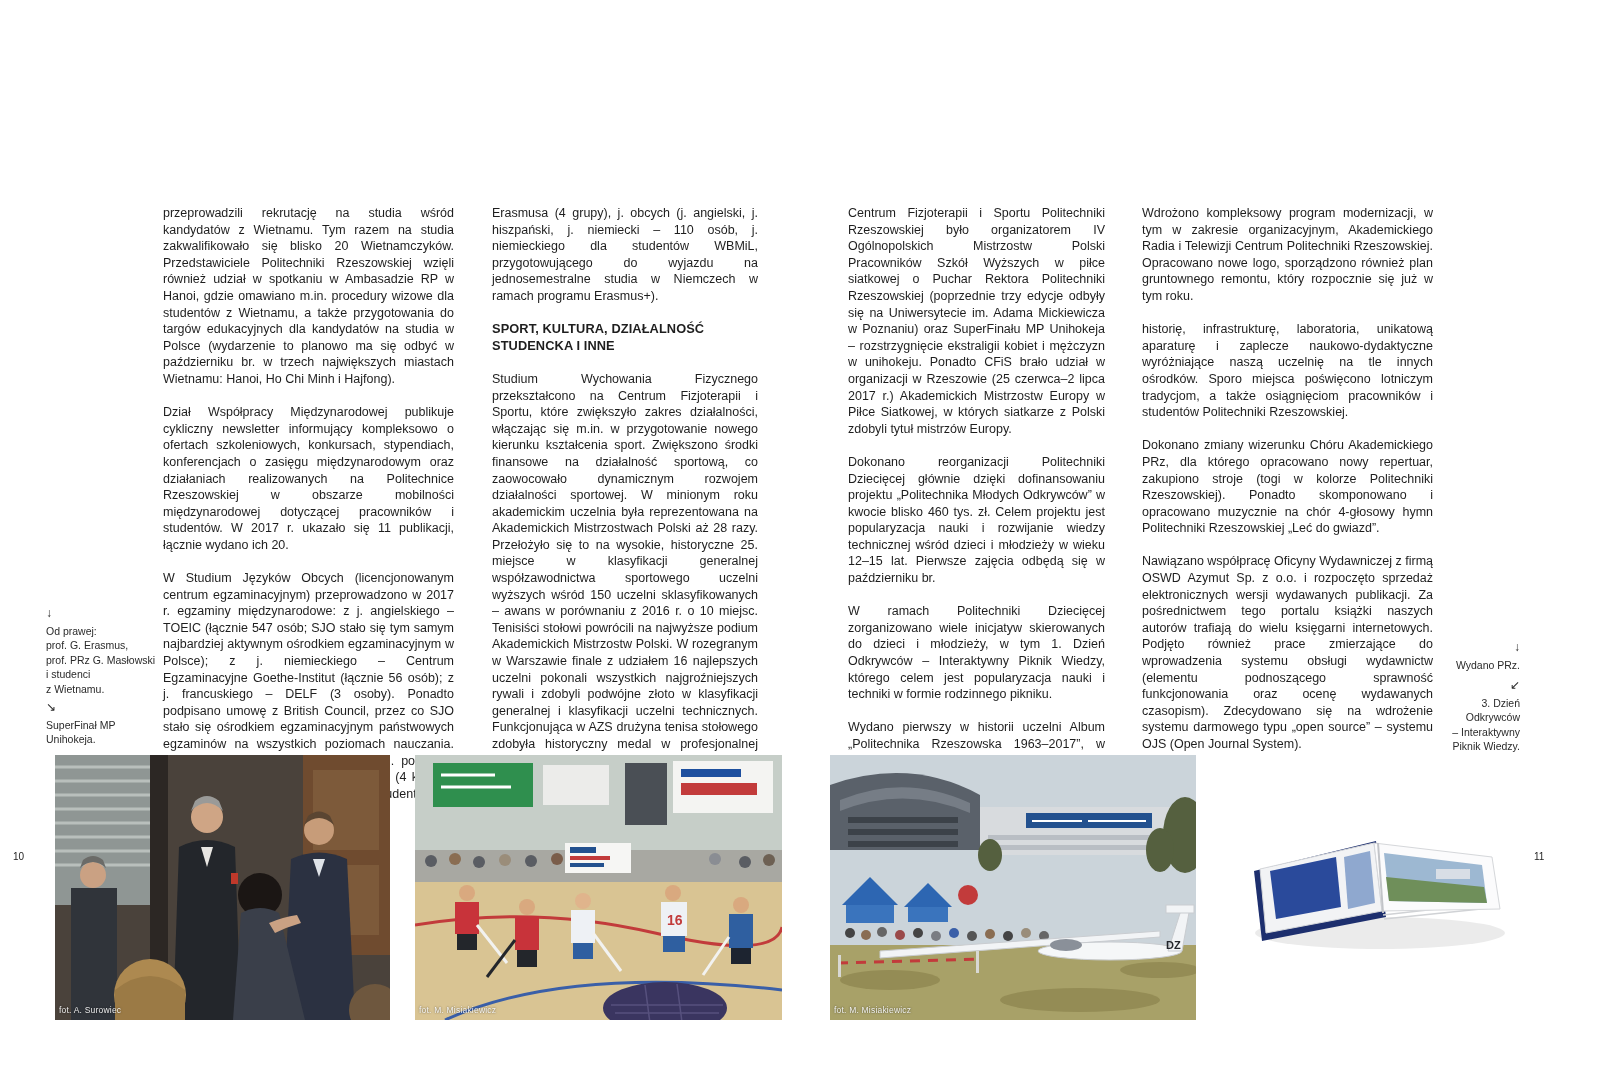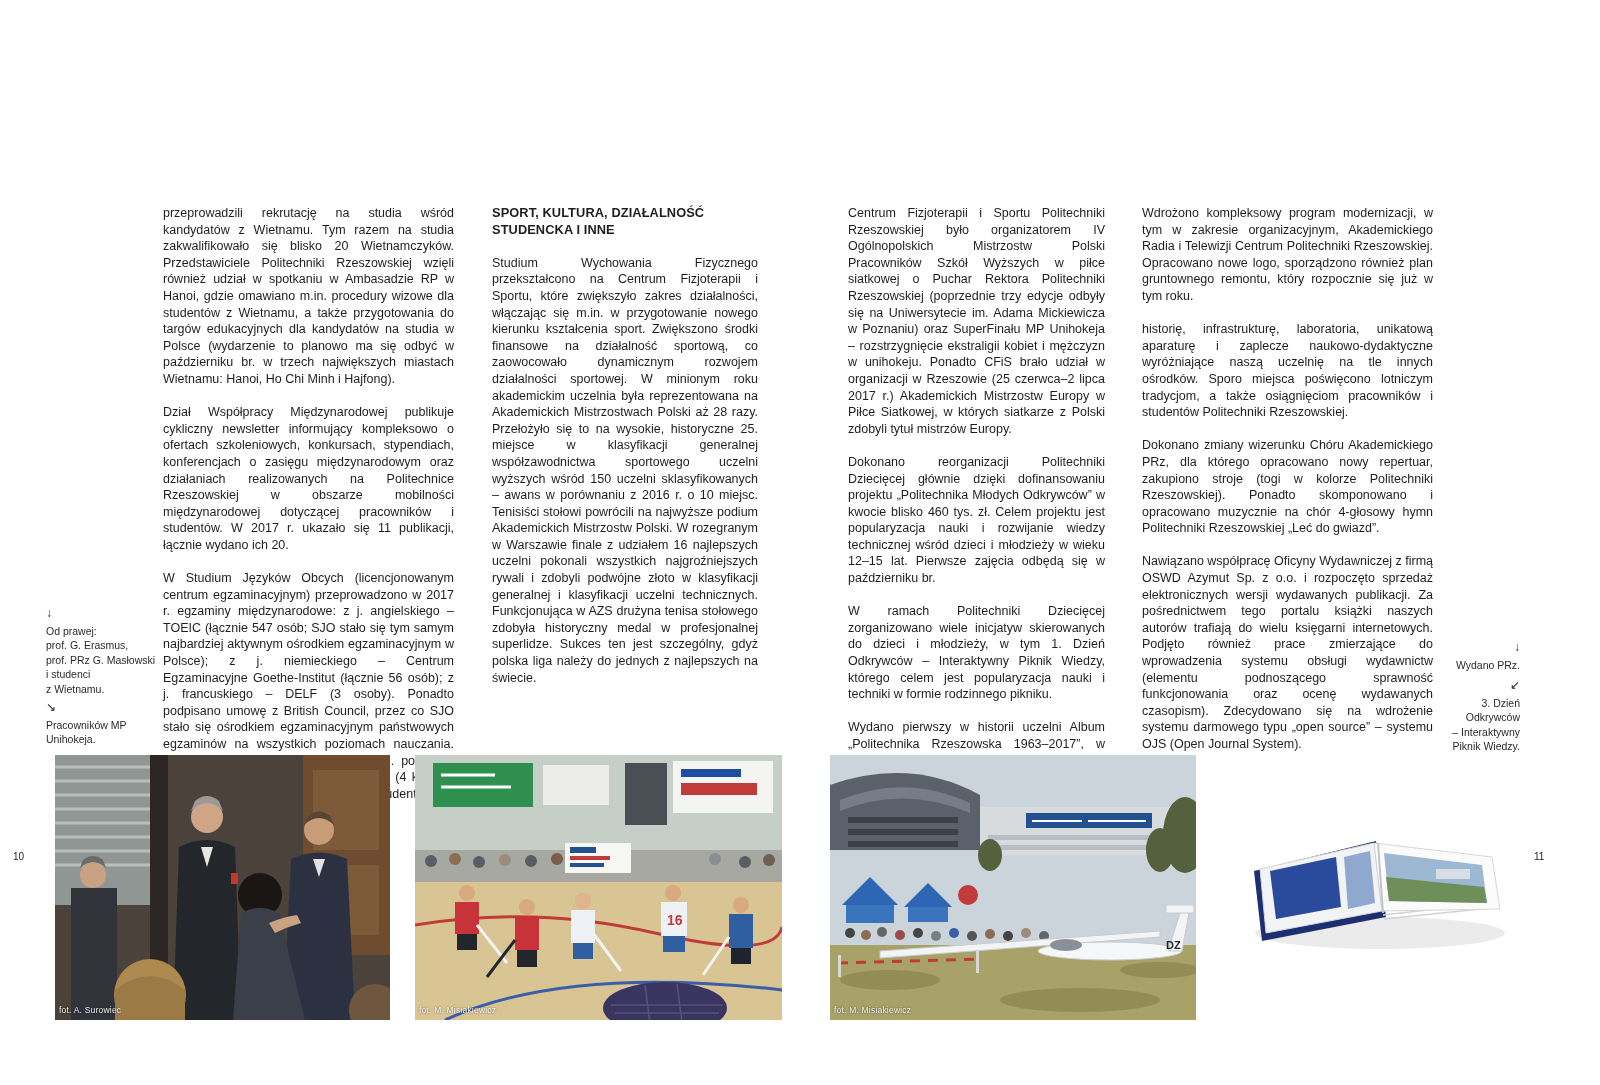--- a/index.html
+++ b/index.html
@@ -59,21 +59,21 @@
 <div class="mcap mcap-left" id="mcap-l1">
   <span class="arrow">↓</span>
   <span class="mcap-text">Od prawej:
 prof. G. Erasmus,
 prof. PRz G. Masłowski
 i studenci
 z Wietnamu.</span>
 </div>
 <div class="mcap mcap-left" id="mcap-l2">
   <span class="arrow">↘</span>
-  <span class="mcap-text">Pracowników MP
+  <span class="mcap-text">SuperFinał MP
 Unihokeja.</span>
 </div>
 
 <div class="mcap mcap-right" id="mcap-r1">
   <span class="arrow">↓</span>
   <span class="mcap-text">Wydano PRz.</span>
 </div>
 <div class="mcap mcap-right" id="mcap-r2">
   <span class="arrow">↙</span>
   <span class="mcap-text">3. Dzień
@@ -82,20 +82,21 @@
 Piknik Wiedzy.</span>
 </div>
 
 <section class="col col-1">
   <p>przeprowadzili rekrutację na studia wśród kandydatów z Wietnamu. Tym razem na studia zakwalifikowało się blisko 20 Wietnamczyków. Przedstawiciele Politechniki Rzeszowskiej wzięli również udział w spotkaniu w Ambasadzie RP w Hanoi, gdzie omawiano m.in. procedury wizowe dla studentów z Wietnamu, a także przygotowania do targów edukacyjnych dla kandydatów na studia w Polsce (wydarzenie to planowo ma się odbyć w październiku br. w trzech największych miastach Wietnamu: Hanoi, Ho Chi Minh i Hajfong).</p>
   <p>Dział Współpracy Międzynarodowej publikuje cykliczny newsletter informujący kompleksowo o ofertach szkoleniowych, konkursach, stypendiach, konferencjach o zasięgu międzynarodowym oraz działaniach realizowanych na Politechnice Rzeszowskiej w obszarze mobilności międzynarodowej dotyczącej pracowników i studentów. W 2017 r. ukazało się 11 publikacji, łącznie wydano ich 20.</p>
   <p>W Studium Języków Obcych (licencjonowanym centrum egzaminacyjnym) przeprowadzono w 2017 r. egzaminy międzynarodowe: z j. angielskiego – TOEIC (łącznie 547 osób; SJO stało się tym samym najbardziej aktywnym ośrodkiem egzaminacyjnym w Polsce); z j. niemieckiego – Centrum Egzaminacyjne Goethe-Institut (łącznie 56 osób); z j. francuskiego – DELF (3 osoby). Ponadto podpisano umowę z British Council, przez co SJO stało się ośrodkiem egzaminacyjnym państwowych egzaminów na wszystkich poziomach nauczania. Prowadzono również kursy językowe: j. polskiego jako obcego dla studentów z Wietnamu (4 kursy – 18 osób), j. polskiego jako obcego dla studentów</p>
 </section>
 
 <section class="col col-2">
+  <p>Erasmusa (4 grupy), j. obcych (j. angielski, j. hiszpański, j. niemiecki – 110 osób, j. niemieckiego dla studentów WBMiL, przygotowującego do wyjazdu na jednosemestralne studia w Niemczech w ramach programu Erasmus+).</p>
   <h3 class="section-heading">SPORT, KULTURA, DZIAŁALNOŚĆ STUDENCKA I INNE</h3>
   <p>Studium Wychowania Fizycznego przekształcono na Centrum Fizjoterapii i Sportu, które zwiększyło zakres działalności, włączając się m.in. w przygotowanie nowego kierunku kształcenia sport. Zwiększono środki finansowe na działalność sportową, co zaowocowało dynamicznym rozwojem działalności sportowej. W minionym roku akademickim uczelnia była reprezentowana na Akademickich Mistrzostwach Polski aż 28 razy. Przełożyło się to na wysokie, historyczne 25. miejsce w klasyfikacji generalnej współzawodnictwa sportowego uczelni wyższych wśród 150 uczelni sklasyfikowanych – awans w porównaniu z 2016 r. o 10 miejsc. Tenisiści stołowi powrócili na najwyższe podium Akademickich Mistrzostw Polski. W rozegranym w Warszawie finale z udziałem 16 najlepszych uczelni pokonali wszystkich najgroźniejszych rywali i zdobyli podwójne złoto w klasyfikacji generalnej i klasyfikacji uczelni technicznych. Funkcjonująca w AZS drużyna tenisa stołowego zdobyła historyczny medal w profesjonalnej superlidze. Sukces ten jest szczególny, gdyż polska liga należy do jednych z najlepszych na świecie.</p>
 </section>
 
 <section class="col col-3">
   <p>Centrum Fizjoterapii i Sportu Politechniki Rzeszowskiej było organizatorem IV Ogólnopolskich Mistrzostw Polski Pracowników Szkół Wyższych w piłce siatkowej o Puchar Rektora Politechniki Rzeszowskiej (poprzednie trzy edycje odbyły się na Uniwersytecie im. Adama Mickiewicza w Poznaniu) oraz SuperFinału MP Unihokeja – rozstrzygnięcie ekstraligii kobiet i mężczyzn w unihokeju. Ponadto CFiS brało udział w organizacji w Rzeszowie (25 czerwca–2 lipca 2017 r.) Akademickich Mistrzostw Europy w Piłce Siatkowej, w których siatkarze z Polski zdobyli tytuł mistrzów Europy.</p>
   <p>Dokonano reorganizacji Politechniki Dziecięcej głównie dzięki dofinansowaniu projektu „Politechnika Młodych Odkrywców” w kwocie blisko 460 tys. zł. Celem projektu jest popularyzacja nauki i rozwijanie wiedzy technicznej wśród dzieci i młodzieży w wieku 12–15 lat. Pierwsze zajęcia odbędą się w październiku br.</p>
   <p>W ramach Politechniki Dziecięcej zorganizowano wiele inicjatyw skierowanych do dzieci i młodzieży, w tym 1. Dzień Odkrywców – Interaktywny Piknik Wiedzy, którego celem jest popularyzacja nauki i techniki w formie rodzinnego pikniku.</p>
   <p>Wydano pierwszy w historii uczelni Album „Politechnika Rzeszowska 1963–2017”, w którym zaprezentowano obecny kształt i najnowsze osiągnięcia Politechniki Rzeszowskiej, jej</p>
 </section>

